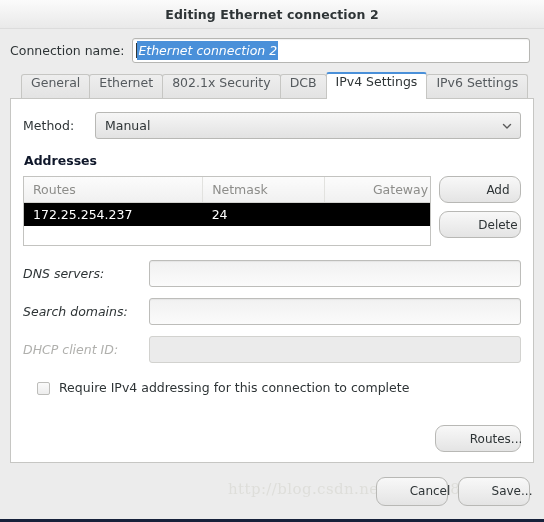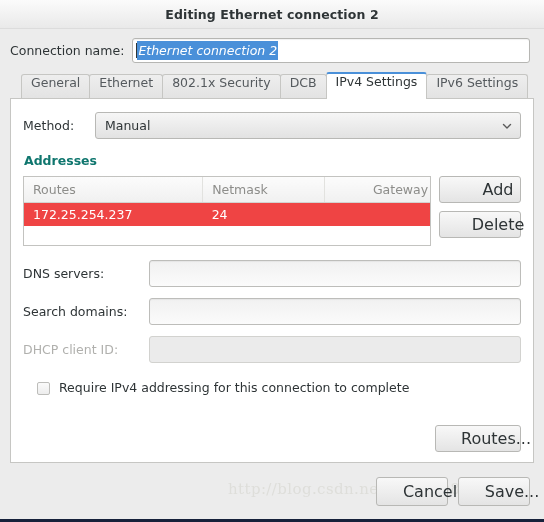--- a/index.html
+++ b/index.html
@@ -166,21 +166,21 @@
     height: 10px;
     display: inline-block;
     position: relative;
     color: #5a5a5a;
   }
   .chevron svg { display: block; }
   
   .section-title {
     font-weight: bold;
     font-size: 12.5px;
-    color: #0f766e;
+    color: #0f172a;
     margin: 0 0 8px 1px;
   }
   .addresses-area {
     display: flex;
     align-items: flex-start;
     margin-bottom: 14px;
   }
   .table-wrap {
     flex: 1;
     border: 1px solid #c3c3c0;
@@ -208,60 +208,61 @@
   table.addr th:last-child { border-right: none; padding-left: 48px; }
   table.addr td {
     padding: 4px 8px 4px 9px;
     height: 21px;
     box-sizing: border-box;
     color: #2e3436;
     overflow: hidden;
     white-space: nowrap;
   }
   tr.row-selected td {
-    background: #ef4444;
+    background: #000000;
     color: #ffffff;
   }
   tr.row-empty td {
     background: #ffffff;
     height: 19px;
   }
   .side-buttons {
     width: 82px;
     margin-left: 8px;
     display: flex;
     flex-direction: column;
     gap: 8px;
   }
   .btn {
     box-sizing: border-box;
     height: 27px;
     background: linear-gradient(to bottom, #f8f8f8, #e4e4e4);
     border: 1px solid #b8b8b5;
-    border-radius: 3px;
-    font-size: 16px;
+    border-radius: 9px;
+    font-size: 12px;
     color: #2e3436;
     font-family: "DejaVu Sans", "Liberation Sans", sans-serif;
     display: flex;
     align-items: center;
     justify-content: center;
     cursor: default;
     white-space: nowrap;
     padding-left: 36px;
   }
   
   .field-row {
     display: flex;
     align-items: center;
     margin-bottom: 11px;
   }
   .field-label {
     width: 126px;
     font-size: 12.5px;
     color: #2e3436;
+    font-style: italic;
   }
   .field-label.disabled { color: #b0b0ad; }
   .entry {
     flex: 1;
     height: 27px;
     box-sizing: border-box;
     background: linear-gradient(to bottom, #f1f1f1, #fbfbfb);
     border: 1px solid #bdbdba;
     border-radius: 3px;
     box-shadow: inset 0 1px 1px rgba(0,0,0,0.05);

